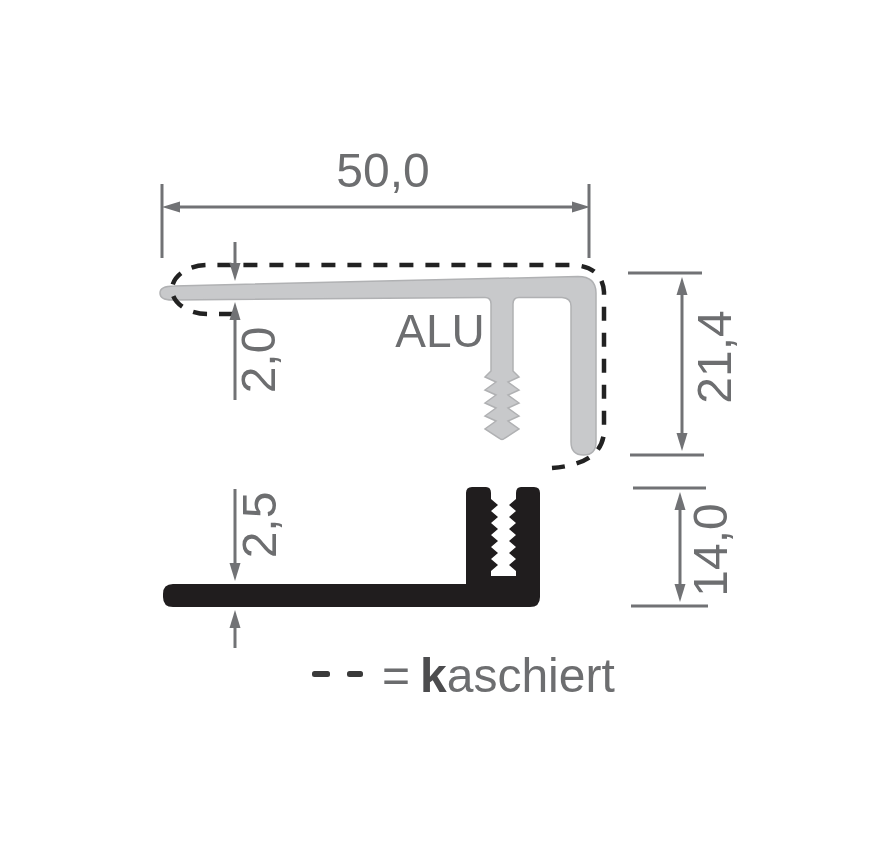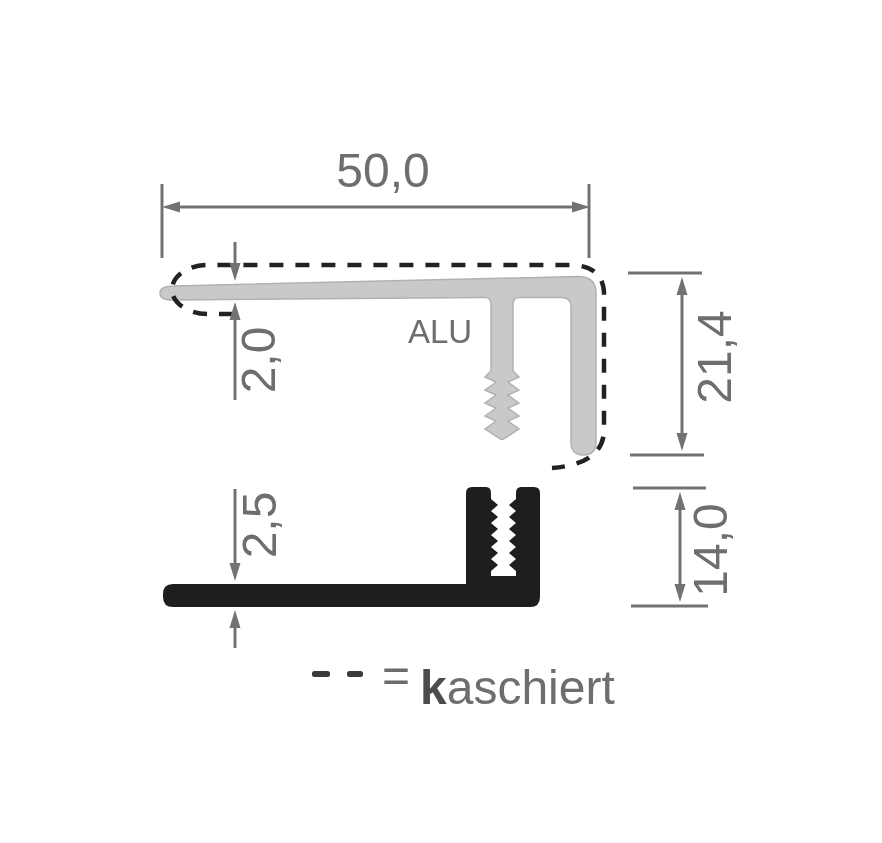--- a/index.html
+++ b/index.html
@@ -46,21 +46,21 @@
     position:absolute;
     color:var(--text-color,#6d6e70);
     font-size:48px;
     line-height:1;
     white-space:nowrap;
     transform:translate(-50%,-50%);
   }
   .lbl.rot{
     transform:translate(-50%,-50%) rotate(-90deg);
   }
-  .lbl.material{font-size:33px;}
+  .lbl.material{font-size:46px;}
   .lbl.material-pvc{font-size:46px;}
   .legend-dash{
     position:absolute;
     height:5.5px;
     border-radius:2.5px;
     background:var(--legend-dash-color,#3a3a3a);
   }
   .legend-equals{
     position:absolute;
     color:var(--equals-color,#6b6c6e);
@@ -68,21 +68,20 @@
     line-height:1;
     transform:translate(-50%,-50%);
   }
   .legend-term{
     position:absolute;
     font-size:48px;
     line-height:1;
     transform:translateY(-50%);
     white-space:nowrap;
     color:var(--text-color,#6d6e70);
-    margin-top:12px;
   }
   .legend-term b{
     font-weight:bold;
     color:var(--legend-bold-color,#4c4c4e);
   }
 </style>
 </head>
 <body>
 
 <div class="canvas">

